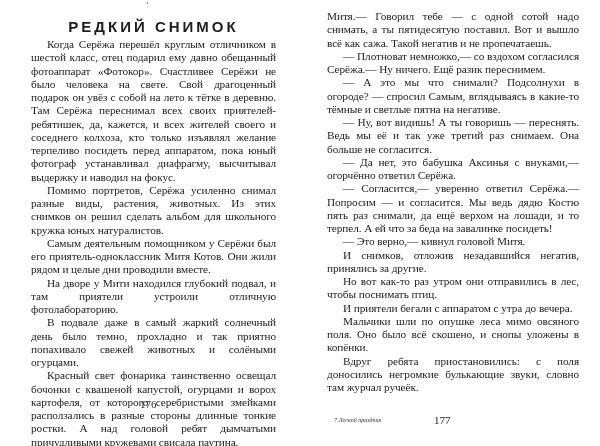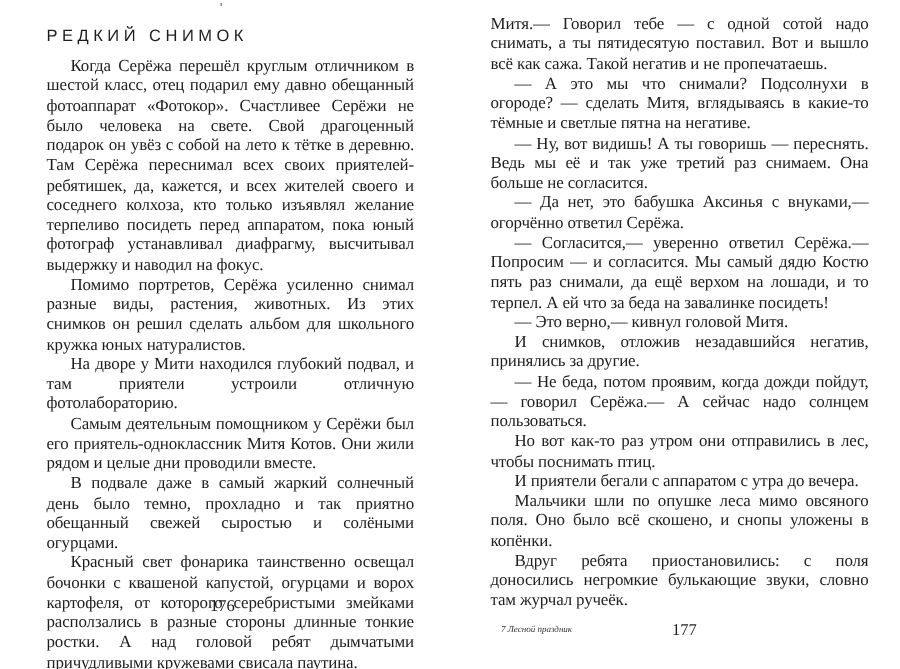--- a/index.html
+++ b/index.html
@@ -19,62 +19,62 @@
     font-size: 11.3px;
     line-height: 13.25px;
     text-align: justify;
     letter-spacing: -0.1px;
   }
   #left-page .text-block { left: 31px; width: 245px; top: 38px; }
   #right-page .text-block { left: 27px; width: 252px; top: 10px; }
   .para { margin: 0; text-indent: 16px; font-family: Liberation Serif, serif; }
   .title {
     position: absolute; left: 31px; width: 245px; top: 18px;
-    font-family: "Liberation Sans", "DejaVu Sans", sans-serif;
-    font-weight: normal; font-size: 11px; letter-spacing: 3px;
+    text-align: center; font-family: "Liberation Sans", "DejaVu Sans", sans-serif;
+    font-weight: bold; font-size: 15px; letter-spacing: 3px;
   }
   .page-number {
     position: absolute; font-size: 11px;
   }
   #left-page .page-number { left: 140px; top: 398px; }
-  #right-page .page-number { left: 148px; top: 414px; }
+  #right-page .page-number { left: 134px; top: 414px; }
   .signature {
     position: absolute; left: 34px; top: 417px;
     font-size: 6px; font-style: italic; color: #333;
   }
   .speck { position: absolute; width: 1px; height: 2px; background: #888; }
 </style>
 </head>
 <body>
 
 <div class="page" id="left-page">
   <div class="title">РЕДКИЙ СНИМОК</div>
   <div class="text-block">
     <p class="para">Когда Серёжа перешёл круглым отличником в шестой класс, отец подарил ему давно обещанный фотоаппарат «Фотокор». Счастливее Серёжи не было человека на свете. Свой драгоценный подарок он увёз с собой на лето к тётке в деревню. Там Серёжа переснимал всех своих приятелей-ребятишек, да, кажется, и всех жителей своего и соседнего колхоза, кто только изъявлял желание терпеливо посидеть перед аппаратом, пока юный фотограф устанавливал диафрагму, высчитывал выдержку и наводил на фокус.</p>
     <p class="para">Помимо портретов, Серёжа усиленно снимал разные виды, растения, животных. Из этих снимков он решил сделать альбом для школьного кружка юных натуралистов.</p>
+    <p class="para">Самым деятельным помощником у Серёжи был его приятель-одноклассник Митя Котов. Они жили рядом и целые дни проводили вместе.</p>
     <p class="para">На дворе у Мити находился глубокий подвал, и там приятели устроили отличную фотолабораторию.</p>
-    <p class="para">Самым деятельным помощником у Серёжи был его приятель-одноклассник Митя Котов. Они жили рядом и целые дни проводили вместе.</p>
-    <p class="para">В подвале даже в самый жаркий солнечный день было темно, прохладно и так приятно обещанный свежей сыростью и солёными огурцами.</p>
+    <p class="para">В подвале даже в самый жаркий солнечный день было темно, прохладно и так приятно попахивало свежей животных и солёными огурцами.</p>
     <p class="para">Красный свет фонарика таинственно освещал бочонки с квашеной капустой, огурцами и ворох картофеля, от которого серебристыми змейками расползались в разные стороны длинные тонкие ростки. А над головой ребят дымчатыми причудливыми кружевами свисала паутина.</p>
 
   </div>
   <div class="page-number">176</div>
   <div class="speck" style="left:147px;top:2px;"></div>
 </div>
 
 <div class="page" id="right-page">
   <div class="text-block">
     <p class="para" style="text-indent:0">Митя.— Говорил тебе — с одной сотой надо снимать, а ты пятидесятую поставил. Вот и вышло всё как сажа. Такой негатив и не пропечатаешь.</p>
-    <p class="para">— А это мы что снимали? Подсолнухи в огороде? — сделать Митя, вглядываясь в какие-то тёмные и светлые пятна на негативе.</p>
+    <p class="para">— Плотноват немножко,— со вздохом согласился Серёжа.— Ну ничего. Ещё разик переснимем.</p>
+    <p class="para">— А это мы что снимали? Подсолнухи в огороде? — спросил Самым, вглядываясь в какие-то тёмные и светлые пятна на негативе.</p>
     <p class="para">— Ну, вот видишь! А ты говоришь — переснять. Ведь мы её и так уже третий раз снимаем. Она больше не согласится.</p>
     <p class="para">— Да нет, это бабушка Аксинья с внуками,— огорчённо ответил Серёжа.</p>
-    <p class="para">— Согласится,— уверенно ответил Серёжа.— Попросим — и согласится. Мы самый дядю Костю пять раз снимали, да ещё верхом на лошади, и то терпел. А ей что за беда на завалинке посидеть!</p>
+    <p class="para">— Согласится,— уверенно ответил Серёжа.— Попросим — и согласится. Мы ведь дядю Костю пять раз снимали, да ещё верхом на лошади, и то терпел. А ей что за беда на завалинке посидеть!</p>
     <p class="para">— Это верно,— кивнул головой Митя.</p>
     <p class="para">И снимков, отложив незадавшийся негатив, принялись за другие.</p>
-    <p class="para">— Не беда, потом проявим, когда дожди пойдут,— говорил Серёжа.— А сейчас надо солнцем пользоваться.</p>
     <p class="para">Но вот как-то раз утром они отправились в лес, чтобы поснимать птиц.</p>
     <p class="para">И приятели бегали с аппаратом с утра до вечера.</p>
     <p class="para">Мальчики шли по опушке леса мимо овсяного поля. Оно было всё скошено, и снопы уложены в копёнки.</p>
     <p class="para">Вдруг ребята приостановились: с поля доносились негромкие булькающие звуки, словно там журчал ручеёк.</p>
 
   </div>
   <div class="signature">7 Лесной праздник</div>
   <div class="page-number">177</div>
 </div>
 

